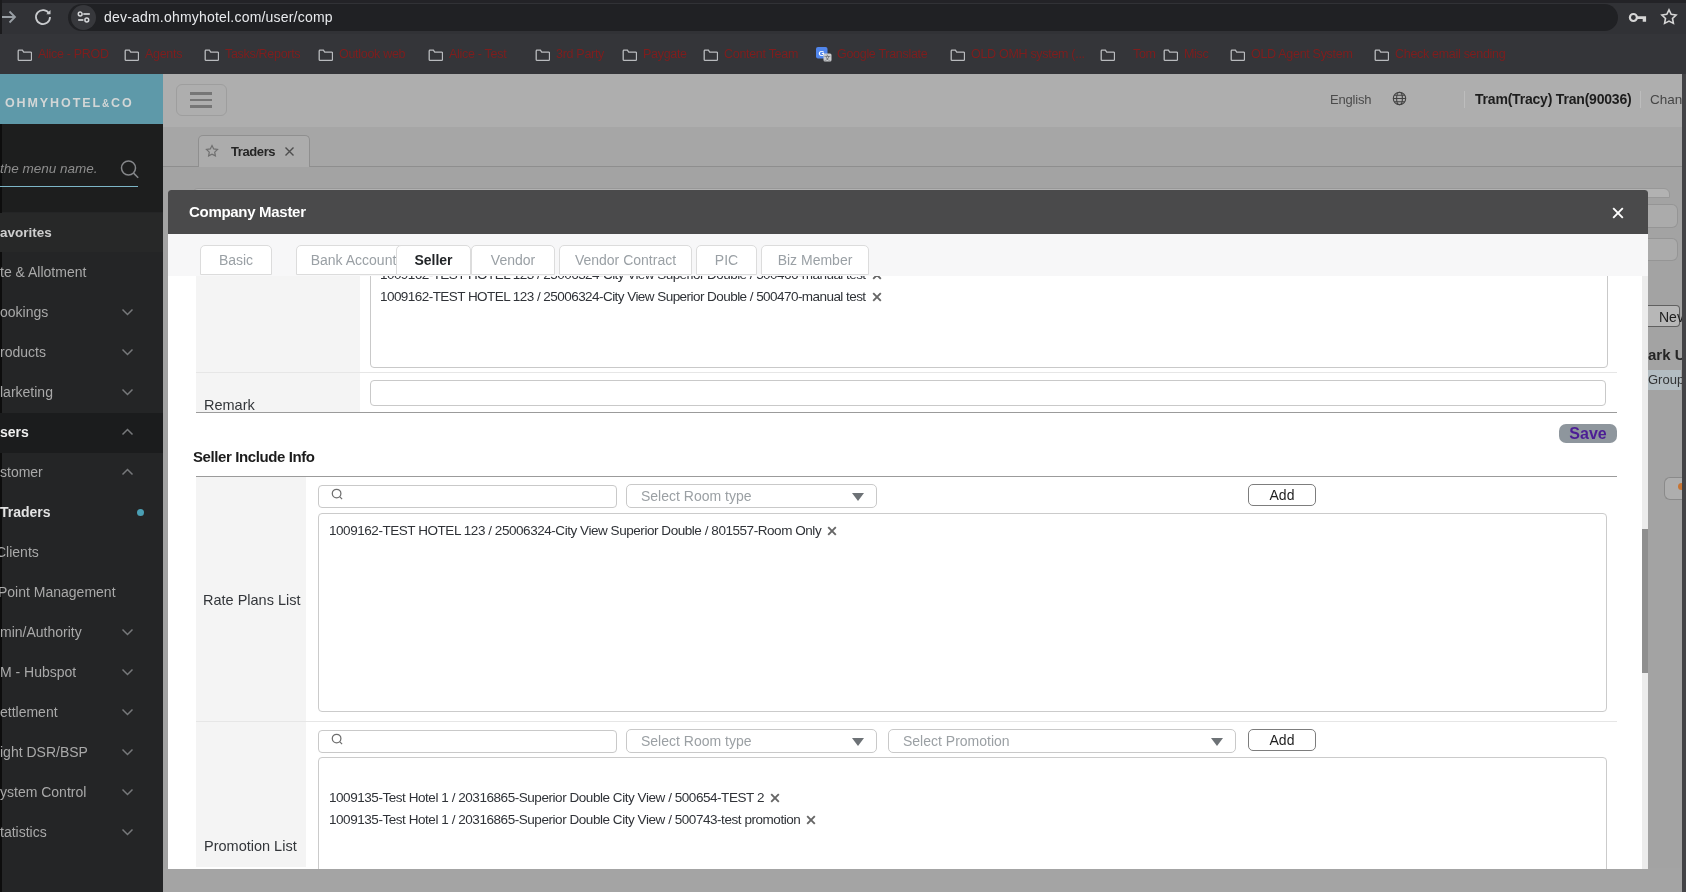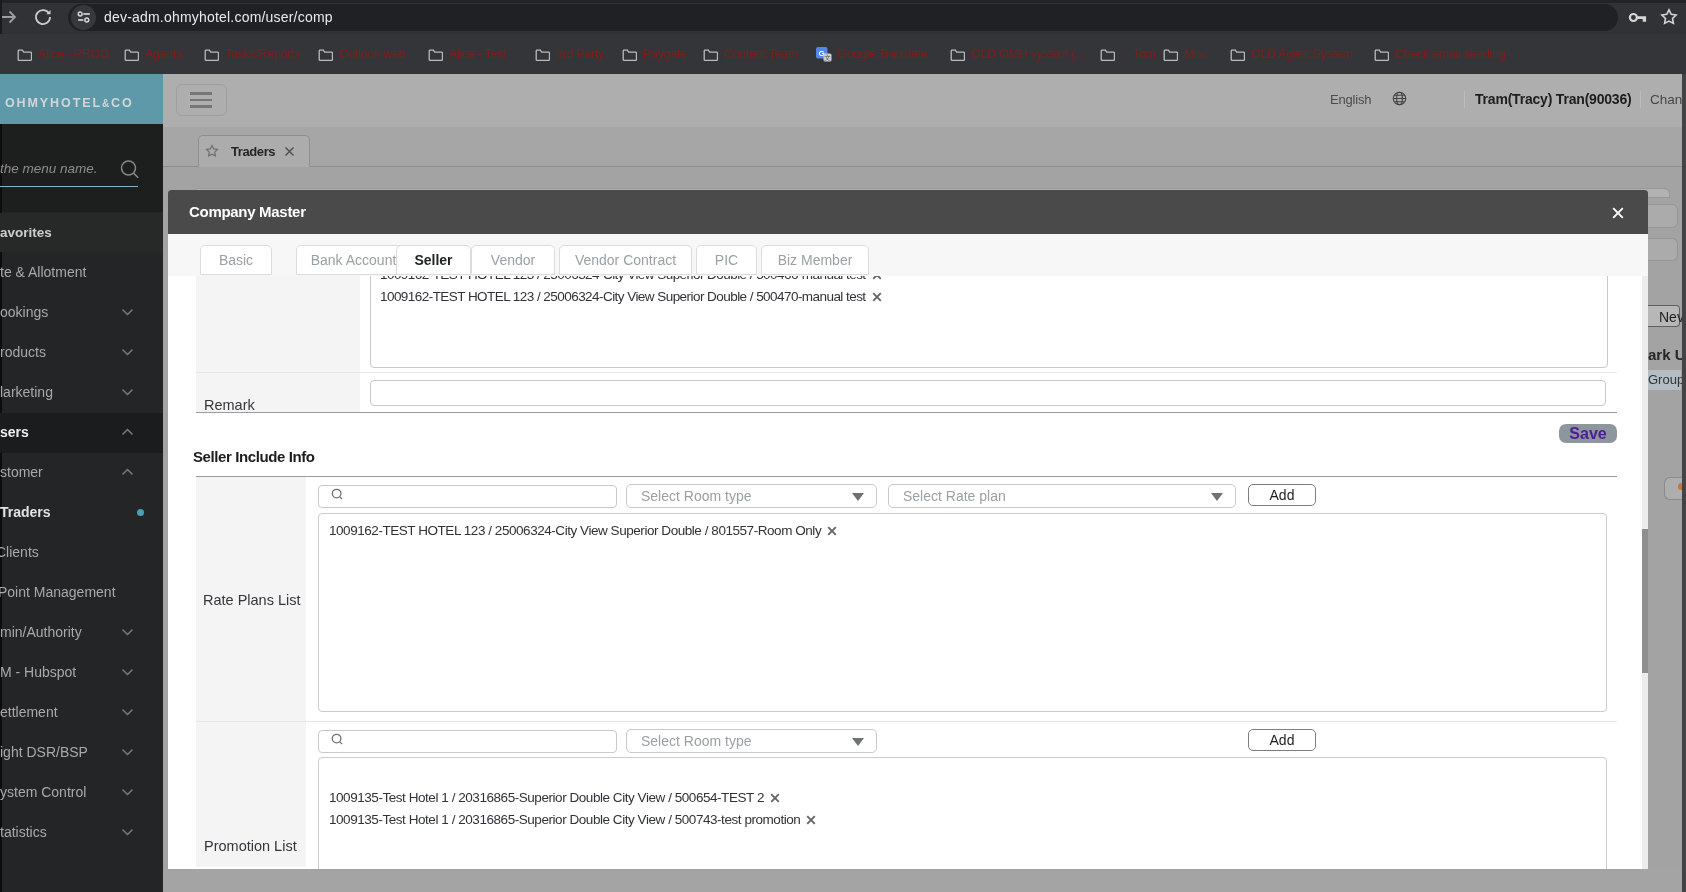--- a/index.html
+++ b/index.html
@@ -293,42 +293,42 @@
   <div class="lbl" style="position:absolute;left:35px;top:316px;">Rate Plans List</div>
   <div class="inp" style="left:150px;top:209px;width:297px;height:21px;"></div>
   <svg class="a" style="left:163px;top:212px;" width="13" height="13" viewBox="0 0 13 13">
         <circle cx="5.6" cy="5.6" r="4.3" stroke="#6e6e6e" stroke-width="1.25" fill="none"></circle>
         <path d="M8.9 8.9l2.2 2.2" stroke="#6e6e6e" stroke-width="1.25"></path>
       </svg>
   <div class="sel" style="left:458px;top:208px;width:249px;height:22px;">
         <span style="position:absolute;left:14px;top:3px;">Select Room type</span>
         <span class="caret"></span>
       </div>
-  <div class="sel" style="left:720px;top:208px;width:346px;height:22px;">
-        <span style="position:absolute;left:14px;top:3px;">Select Rate plan</span>
-        <span class="caret"></span>
-      </div>
   <div class="a" style="left:1080px;top:208px;width:66px;height:20px;border:1px solid #7d7d7d;border-radius:5px;font-size:14px;color:#1f1f1f;text-align:center;line-height:20px;">Add</div>
   <div class="a" style="left:150px;top:237px;width:1287px;height:197px;border:1px solid #cbcbcb;border-radius:4px;"></div>
   <div class="item" style="left:161px;top:247px;">1009162-TEST HOTEL 123 / 25006324-City View Superior Double / 801557-Room Only<svg width="10" height="10" viewBox="0 0 10 10">
           <path d="M1.2 1.2l7.6 7.6M8.8 1.2L1.2 8.8" stroke="#666" stroke-width="1.9"></path>
         </svg></div>
   <div class="a" style="left:28px;top:445px;width:1421px;height:1px;background:#e6e6e6;"></div>
 
   <div class="a" style="left:28px;top:446px;width:110px;height:145px;background:#f4f4f4;"></div>
   <div class="lbl" style="position:absolute;left:36px;top:562px;">Promotion List</div>
   <div class="inp" style="left:150px;top:454px;width:297px;height:21px;"></div>
   <svg class="a" style="left:163px;top:457px;" width="13" height="13" viewBox="0 0 13 13">
         <circle cx="5.6" cy="5.6" r="4.3" stroke="#6e6e6e" stroke-width="1.25" fill="none"></circle>
         <path d="M8.9 8.9l2.2 2.2" stroke="#6e6e6e" stroke-width="1.25"></path>
       </svg>
   <div class="sel" style="left:458px;top:453px;width:249px;height:22px;">
         <span style="position:absolute;left:14px;top:3px;">Select Room type</span>
         <span class="caret"></span>
       </div>
+  <div class="sel" style="left:720px;top:453px;width:346px;height:22px;">
+        <span style="position:absolute;left:14px;top:3px;">Select Promotion</span>
+        <span class="caret"></span>
+      </div>
   <div class="a" style="left:1080px;top:453px;width:66px;height:20px;border:1px solid #7d7d7d;border-radius:5px;font-size:14px;color:#1f1f1f;text-align:center;line-height:20px;">Add</div>
   <div class="a" style="left:150px;top:481px;width:1287px;height:130px;border:1px solid #cbcbcb;border-radius:4px 4px 0 0;"></div>
   <div class="item" style="left:161px;top:514px;">1009135-Test Hotel 1 / 20316865-Superior Double City View / 500654-TEST 2<svg width="10" height="10" viewBox="0 0 10 10">
           <path d="M1.2 1.2l7.6 7.6M8.8 1.2L1.2 8.8" stroke="#666" stroke-width="1.9"></path>
         </svg></div>
   <div class="item" style="left:161px;top:536px;">1009135-Test Hotel 1 / 20316865-Superior Double City View / 500743-test promotion<svg width="10" height="10" viewBox="0 0 10 10">
           <path d="M1.2 1.2l7.6 7.6M8.8 1.2L1.2 8.8" stroke="#666" stroke-width="1.9"></path>
         </svg></div>
 
   <div class="a" style="left:1474px;top:0;width:6px;height:593px;background:#ececec;"></div>

